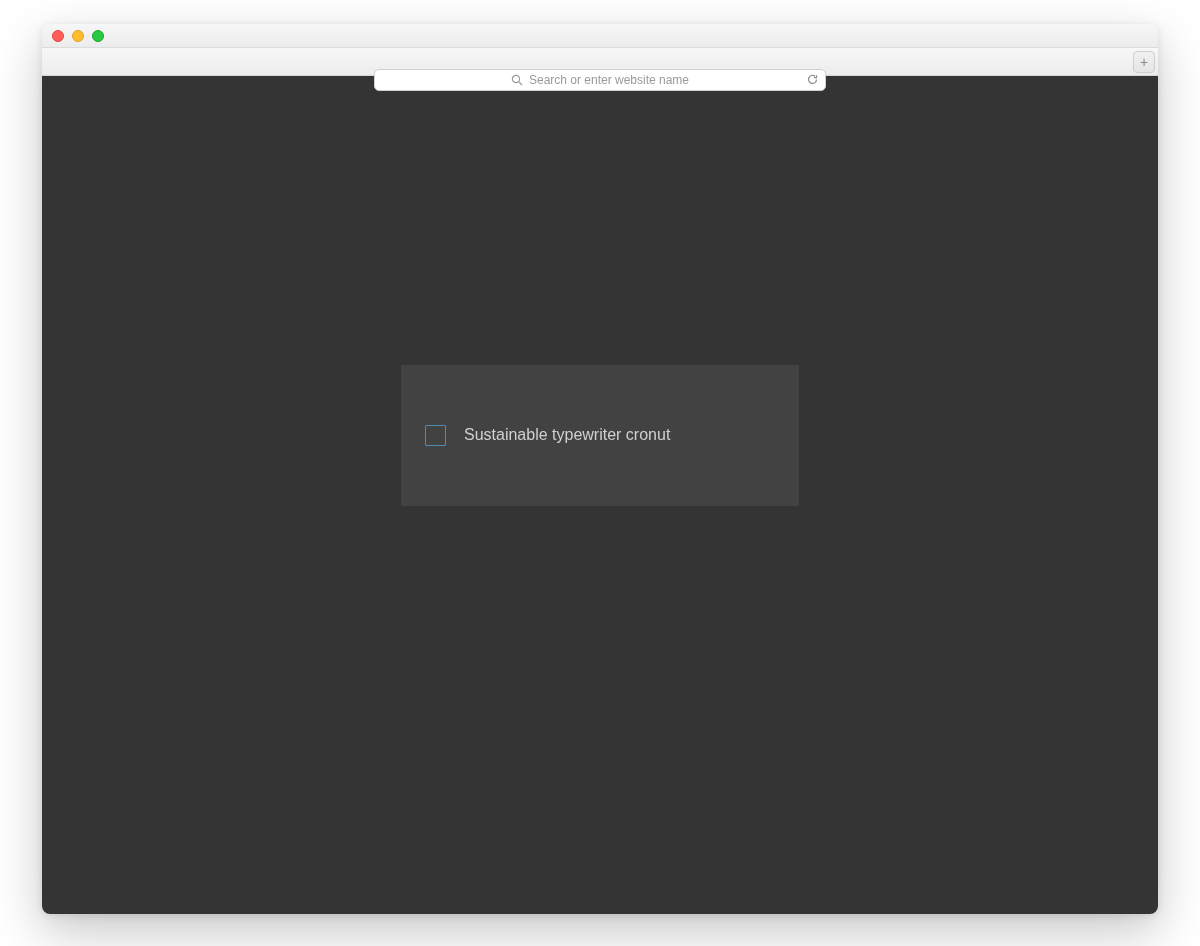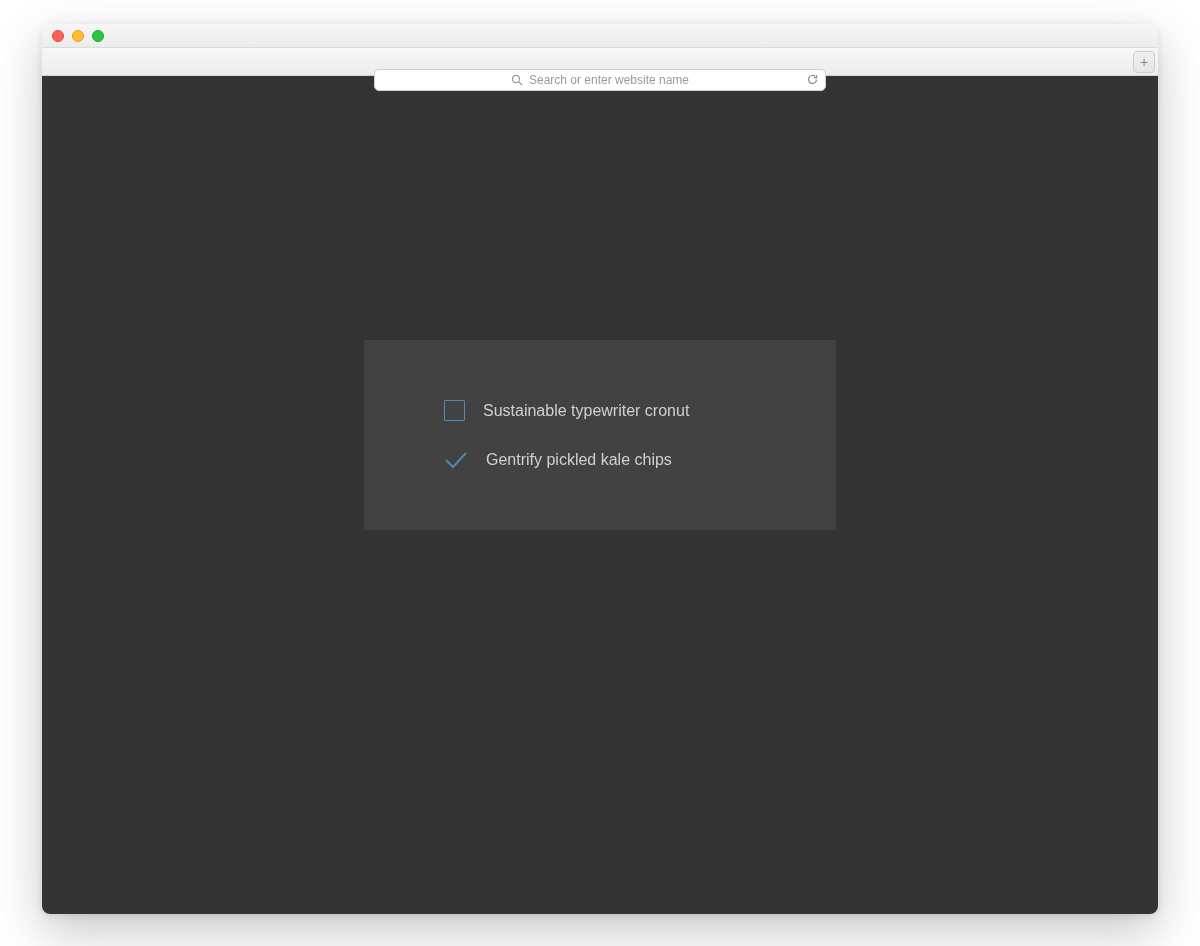--- a/index.html
+++ b/index.html
@@ -90,23 +90,23 @@
     flex: 1;
     background: #353434;
     display: flex;
     align-items: center;
     justify-content: center;
   }
   .content-inner {
     transform: translateY(-60px);
   }
   .panel {
-    width: 472px;
+    width: 398px;
     background: #434242;
-    padding: 60px 60px 60px 80px;
+    padding: 60px 60px 60px 24px;
   }
   .checklist {
     display: flex;
     flex-direction: column;
     gap: 28px;
   }
   .row {
     display: flex;
     align-items: center;
     gap: 18px;
@@ -171,28 +171,20 @@
   <div class="content">
     <div class="content-inner">
       <div class="panel">
         <div class="checklist">
 
           <label class="row">
             <span class="checkbox-box"></span>
             <span class="row-label">Sustainable typewriter cronut</span>
           </label>
 
-          <label class="row">
-            <span class="checkbox-check">
-              <svg width="24" height="18" viewBox="0 0 24 18">
-                <polyline points="2,9 9,16 22,2"></polyline>
-              </svg>
-            </span>
-            <span class="row-label">Gentrify pickled kale chips</span>
-          </label>
 
 
         </div>
       </div>
     </div>
   </div>
 
 </div>
 
 </body></html>

